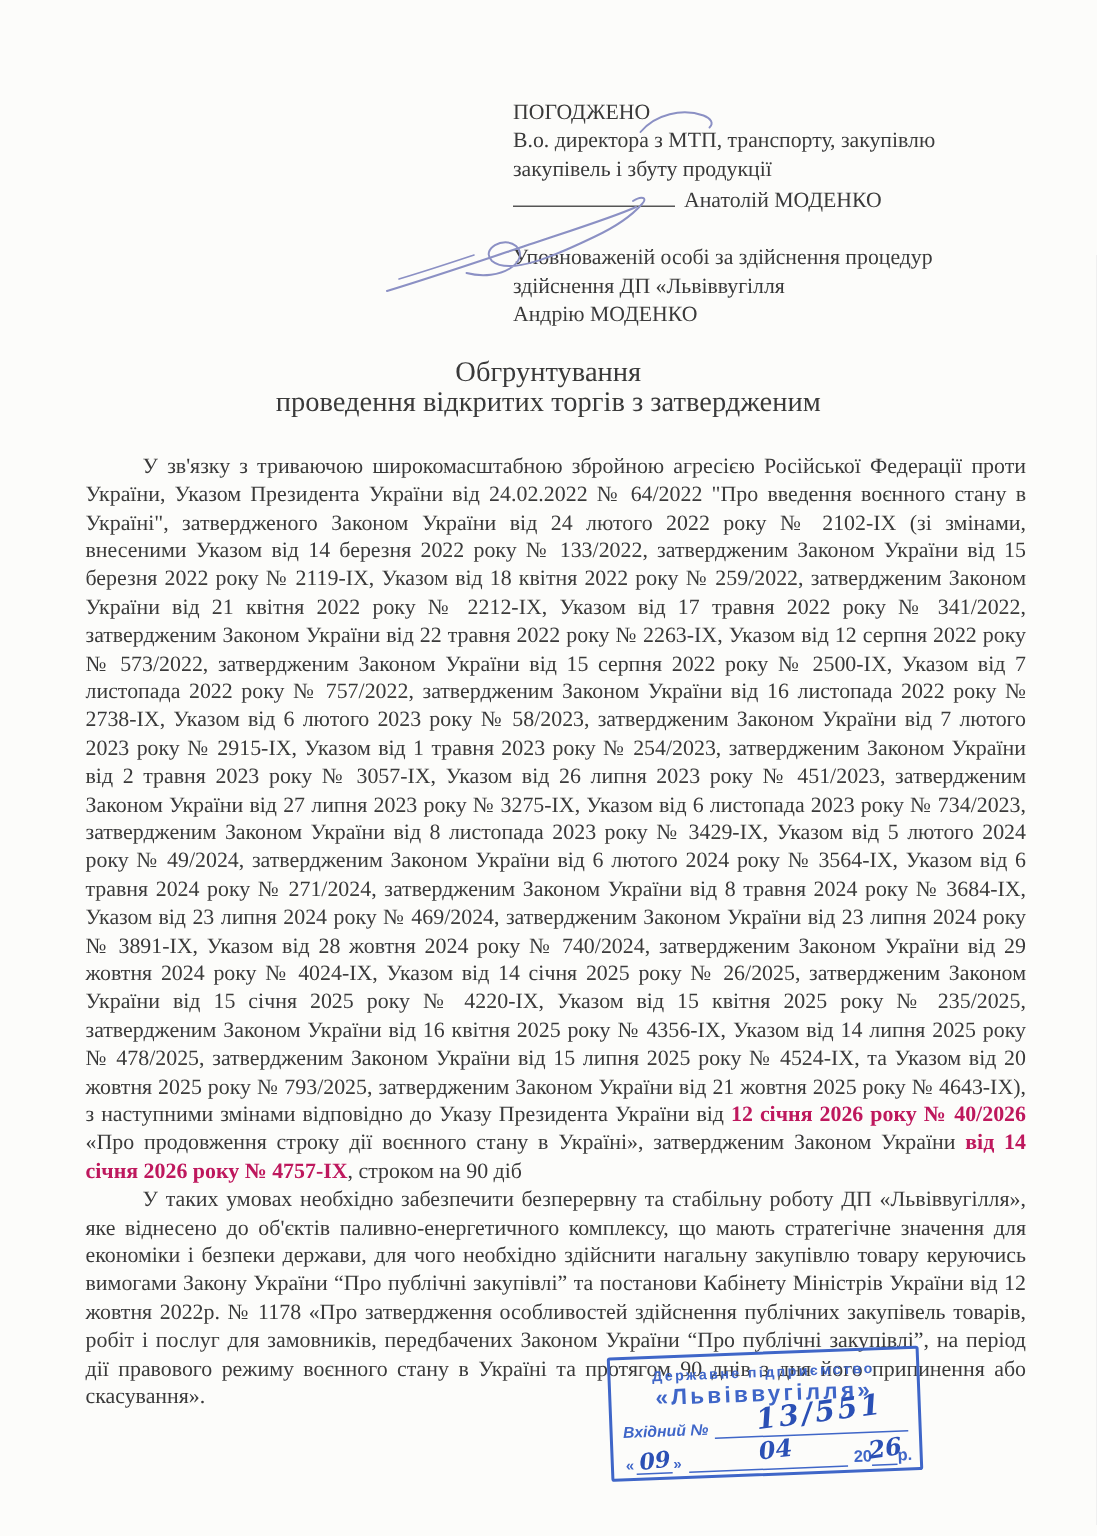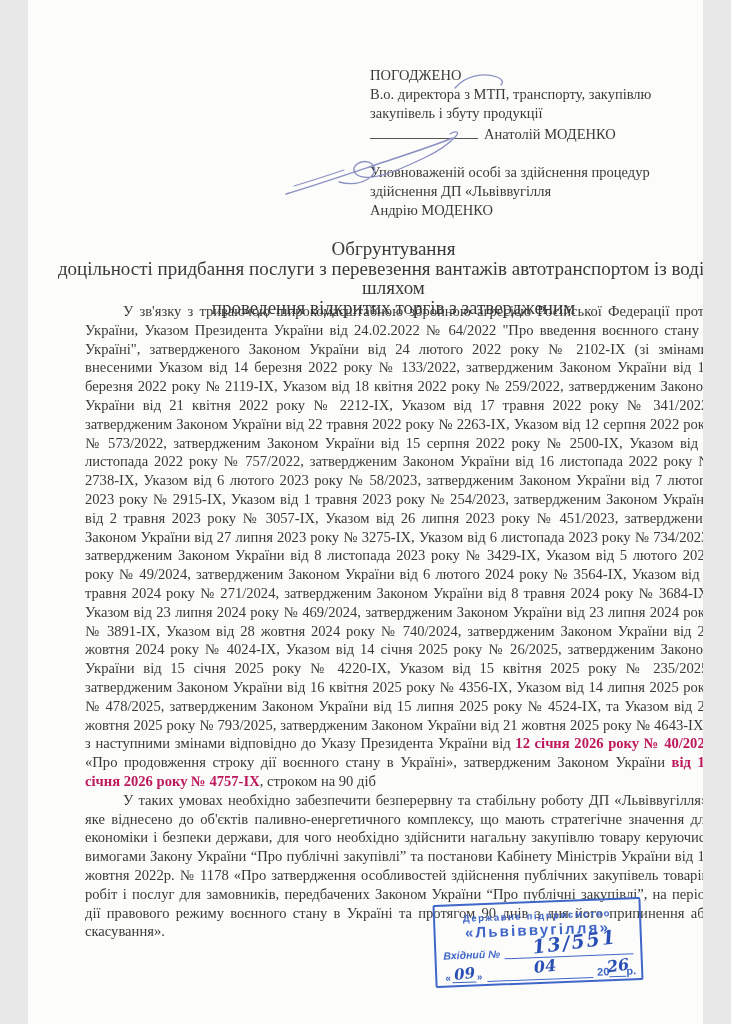--- a/index.html
+++ b/index.html
@@ -1,19 +1,19 @@
 <!DOCTYPE html>
 <html><head>
 <meta charset="utf-8">
 <style>
   * { margin:0; padding:0; box-sizing:border-box; }
   html,body { background:#e8e8e8; }
   .page {
     position:relative;
-    width:675px; height:1024px;
+    width:731px; height:1024px;
     margin:0 auto;
     background:#fcfcfa;
     font-family:"Liberation Serif", serif;
     color:#3a3a3a;
     overflow:hidden;
   }
   
   .approval {
     position:absolute; left:342px; top:66px; width:320px;
     font-size:14.5px; line-height:19px;
@@ -111,21 +111,20 @@
   </svg>
 
   <svg class="sig-svg" style="left:256px; top:122px;" width="220" height="78" viewBox="0 0 220 78">
     <path d="M 2,72 C 35,62 70,50 100,40 C 130,30 155,22 168,16" fill="none" stroke="#8b90c4" stroke-width="1.4" stroke-linecap="round"></path>
     <path d="M 55,60 C 78,66 98,52 88,42 C 80,35 64,44 72,52 C 84,62 115,48 140,36 C 155,29 165,22 172,14 C 176,10 172,8 166,12" fill="none" stroke="#8b90c4" stroke-width="1.3" stroke-linecap="round"></path>
     <path d="M 10,64 C 30,58 48,52 60,48" fill="none" stroke="#8b90c4" stroke-width="1.1" stroke-linecap="round"></path>
   </svg>
 
   <div class="doc-title">
     <div>Обгрунтування</div>
-    <div>доцільності  придбання послуги з перевезення вантажів автотранспортом із водієм, шляхом</div>
     <div>проведення відкритих торгів з затвердженим</div>
   </div>
 
   <div class="body-block">
     <p><span>У зв'язку з триваючою широкомасштабною збройною агресією Російської Федерації проти України, Указом Президента України від 24.02.2022 № 64/2022 "Про введення воєнного стану в Україні", затвердженого Законом України від 24 лютого 2022 року № 2102-ІХ (зі змінами, внесеними Указом від 14 березня 2022 року № 133/2022, затвердженим Законом України від 15 березня 2022 року № 2119-ІХ, Указом від 18 квітня 2022 року № 259/2022, затвердженим Законом України від 21 квітня 2022 року № 2212-ІХ, Указом від 17 травня 2022 року № 341/2022, затвердженим Законом України від 22 травня 2022 року № 2263-ІХ, Указом від 12 серпня 2022 року № 573/2022, затвердженим Законом України від 15 серпня 2022 року № 2500-ІХ, Указом від 7 листопада 2022 року № 757/2022, затвердженим Законом України від 16 листопада 2022 року № 2738-ІХ, Указом від 6 лютого 2023 року № 58/2023, затвердженим Законом України від 7 лютого 2023 року № 2915-ІХ, Указом від 1 травня 2023 року № 254/2023, затвердженим Законом України від 2 травня 2023 року № 3057-ІХ, Указом від 26 липня 2023 року № 451/2023, затвердженим Законом України від 27 липня 2023 року № 3275-ІХ, Указом від 6 листопада 2023 року № 734/2023, затвердженим Законом України від 8 листопада 2023 року № 3429-ІХ, Указом від 5 лютого 2024 року № 49/2024, затвердженим Законом України від 6 лютого 2024 року № 3564-ІХ, Указом від 6 травня 2024 року № 271/2024, затвердженим Законом України від 8 травня 2024 року № 3684-ІХ, Указом від 23 липня 2024 року № 469/2024, затвердженим Законом України від 23 липня 2024 року № 3891-ІХ, Указом від 28 жовтня 2024 року № 740/2024, затвердженим Законом України від 29 жовтня 2024 року № 4024-ІХ, Указом від 14 січня 2025 року № 26/2025, затвердженим Законом України від 15 січня 2025 року № 4220-ІХ, Указом від 15 квітня 2025 року № 235/2025, затвердженим Законом України від 16 квітня 2025 року № 4356-ІХ, Указом від 14 липня 2025 року № 478/2025, затвердженим Законом України від 15 липня 2025 року № 4524-ІХ, та Указом від 20 жовтня 2025 року № 793/2025, затвердженим Законом України від 21 жовтня 2025 року № 4643-ІХ), з наступними змінами відповідно до Указу Президента України від </span><b>12 січня 2026 року № 40/2026</b><span> «Про продовження строку дії воєнного стану в Україні», затвердженим Законом України </span><b>від 14 січня 2026 року № 4757-ІХ</b><span>, строком на 90 діб</span></p>
     <p>У таких умовах необхідно забезпечити безперервну та стабільну роботу ДП «Львіввугілля», яке віднесено до об'єктів паливно-енергетичного комплексу, що мають стратегічне значення для економіки і безпеки держави, для чого необхідно здійснити нагальну закупівлю товару керуючись вимогами Закону України “Про публічні закупівлі” та постанови Кабінету Міністрів України від 12 жовтня 2022р. № 1178 «Про затвердження особливостей здійснення публічних закупівель товарів, робіт і послуг для замовників, передбачених Законом України “Про публічні закупівлі”, на період дії правового режиму воєнного стану в Україні та протягом 90 днів з дня його припинення або скасування».</p>
   </div>
 
   <div class="stamp">
     <div class="stamp-org-type">Державне підприємство</div>

